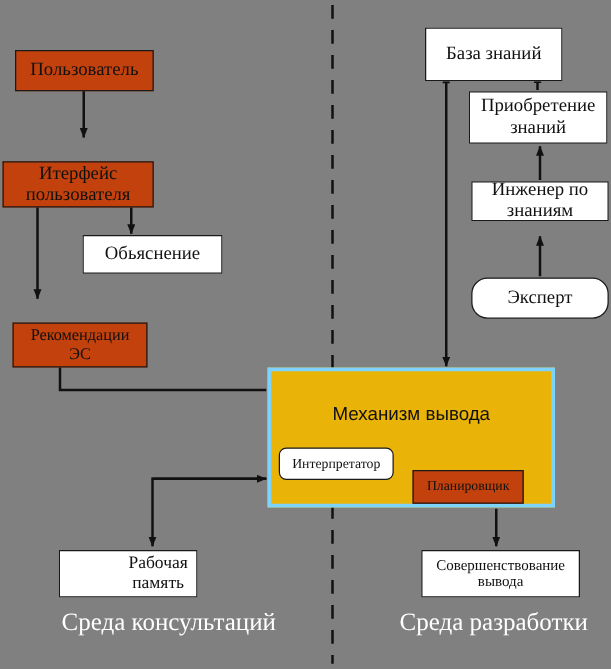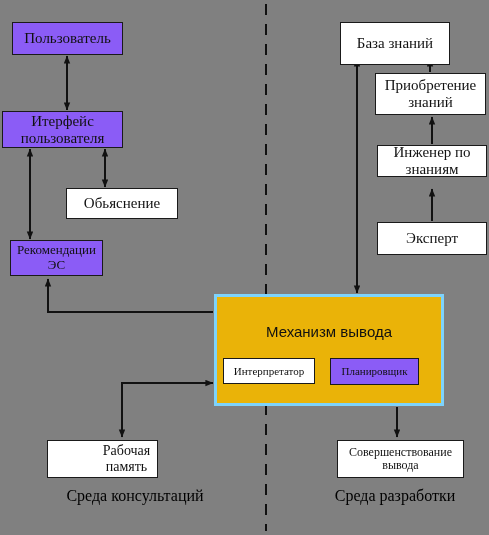--- a/index.html
+++ b/index.html
@@ -32,21 +32,22 @@
     justify-content: center;
     text-align: center;
     line-height: 1.12;
     color: #111111;
     z-index: 3;
   }
   .box-white {
     background: #ffffff;
   }
   .box-gray {
-    background: #8b5cf6;
+    background: #c2410c;
+    margin-top: 18px;
   }
   .engine {
     position: absolute;
     box-sizing: border-box;
     border: 3px solid #7dd3fc;
     background: #eab308;
     z-index: 2;
   }
   .engine-title {
     position: absolute;
@@ -54,22 +55,22 @@
     right: 0;
     top: 26px;
     text-align: center;
     font-family: "Liberation Sans", "DejaVu Sans", sans-serif;
     font-size: 15px;
     color: #111111;
   }
   .zone-label {
     position: absolute;
     text-align: center;
-    font-size: 16px;
-    color: #000000;
+    font-size: 20px;
+    color: #ffffff;
     z-index: 3;
   }
 </style>
 </head>
 <body>
 
 <div id="canvas">
 
   <svg id="arrows" viewBox="0 0 489 535" width="489" height="535">
     <defs>
@@ -103,61 +104,61 @@
 
     <line x1="397" y1="407" x2="397" y2="437" stroke="#111111" stroke-width="2" marker-end="url(#ah)"></line>
 
     <line x1="266" y1="4" x2="266" y2="531" stroke="#111111" stroke-width="2" stroke-dasharray="11 9"></line>
   </svg>
 
   <div class="engine" style="left:214px; top:294px; width:230px; height:112px;">
     <div class="engine-title">Механизм вывода</div>
   </div>
 
-  <div class="box box-white" style="left:223px; top:358px; width:92px; height:26px; font-size:11px;">
+  <div class="box box-white" style="left:223px; top:358px; width:92px; height:26px; font-size:11px;border-radius:6px;">
     <span>Интерпретатор</span>
   </div>
 
   <div class="box box-gray" style="left:330px; top:358px; width:89px; height:27px; font-size:11px;">
     <span>Планировщик</span>
   </div>
 
   <div class="box box-gray" style="left:12px; top:22px; width:111px; height:33px; font-size:15px;">
     <span>Пользователь</span>
   </div>
 
   <div class="box box-gray" style="left:2px; top:111px; width:121px; height:37px; font-size:15px;">
     <span>Итерфейс<br>пользователя</span>
   </div>
 
   <div class="box box-white" style="left:66px; top:188px; width:112px; height:31px; font-size:15px;">
     <span>Обьяснение</span>
   </div>
 
-  <div class="box box-gray" style="left:10px; top:240px; width:93px; height:36px; font-size:13px;">
+  <div class="box box-gray" style="left:10px; top:240px; width:108px; height:36px; font-size:13px;">
     <span>Рекомендации<br>ЭС</span>
   </div>
 
   <div class="box box-white" style="left:47px; top:440px; width:111px; height:38px; font-size:14px;padding-left:48px;">
     <span>Рабочая<br>память</span>
   </div>
 
   <div class="box box-white" style="left:340px; top:22px; width:110px; height:43px; font-size:15px;">
     <span>База знаний</span>
   </div>
 
   <div class="box box-white" style="left:375px; top:73px; width:111px; height:42px; font-size:15px;">
     <span>Приобретение<br>знаний</span>
   </div>
 
   <div class="box box-white" style="left:377px; top:145px; width:110px; height:32px; font-size:15px;">
     <span>Инженер по<br>знаниям</span>
   </div>
 
-  <div class="box box-white" style="left:377px; top:222px; width:110px; height:33px; font-size:15px;">
+  <div class="box box-white" style="left:377px; top:222px; width:110px; height:33px; font-size:15px;border-radius:13px;">
     <span>Эксперт</span>
   </div>
 
   <div class="box box-white" style="left:337px; top:440px; width:127px; height:38px; font-size:12px;">
     <span>Совершенствование<br>вывода</span>
   </div>
 
   <div class="zone-label" style="left:30px; top:487px; width:210px;">Среда консультаций</div>
 
   <div class="zone-label" style="left:300px; top:487px; width:190px;">Среда разработки</div>

